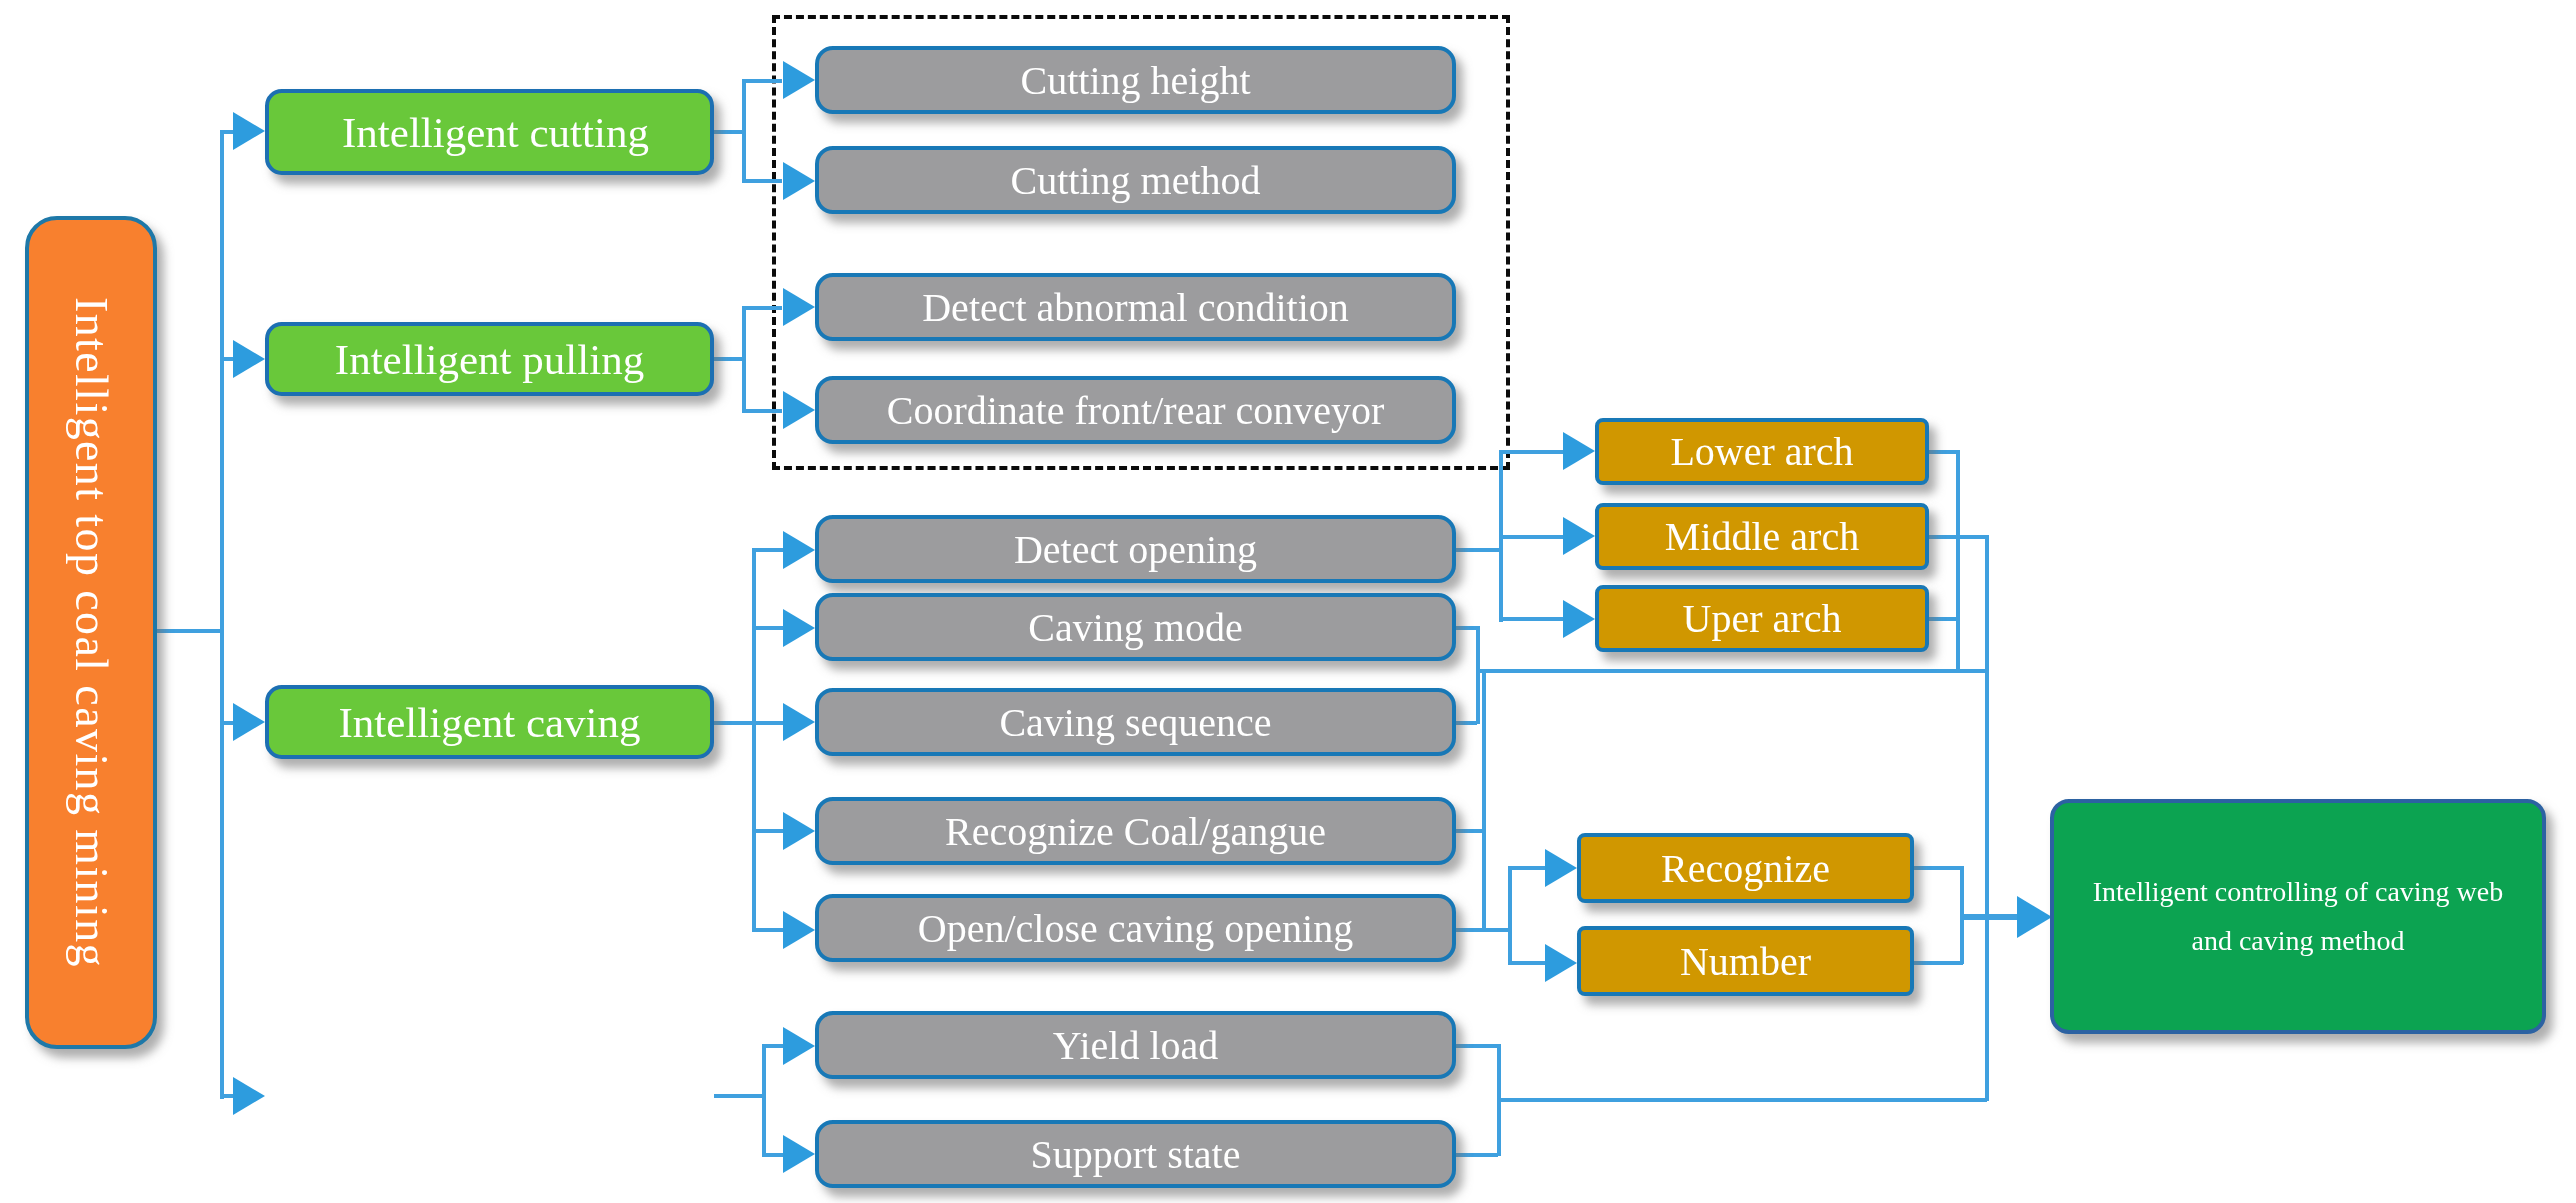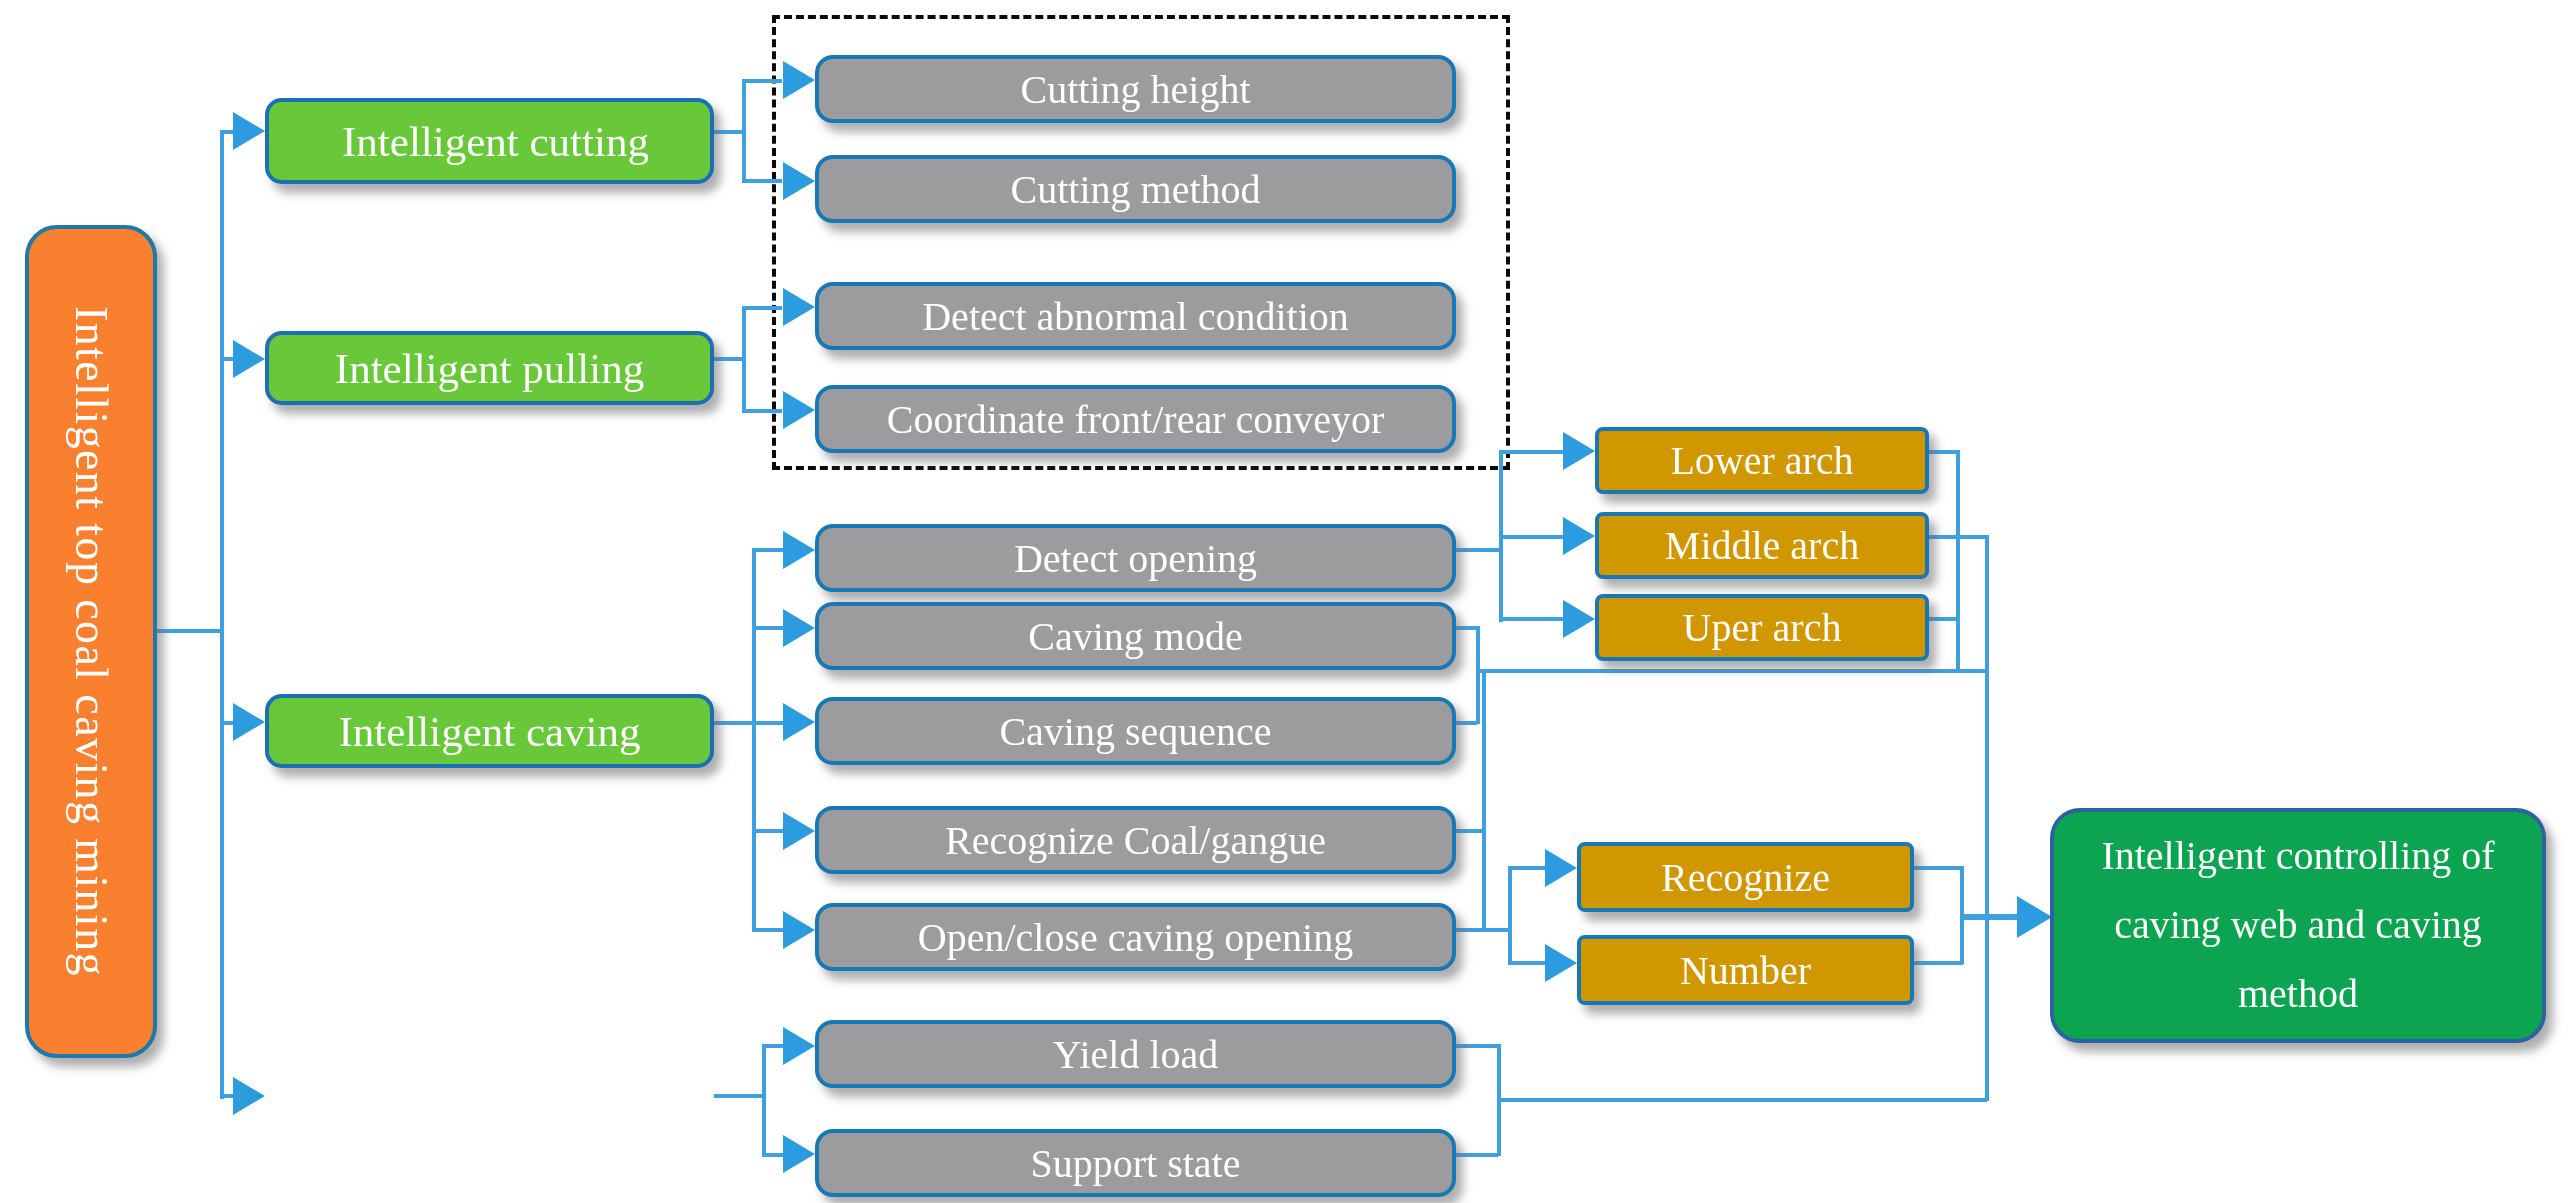--- a/index.html
+++ b/index.html
@@ -10,43 +10,42 @@
     font-family:"Liberation Serif","DejaVu Serif",serif;
     overflow:hidden;
   }
   .node{
     position:absolute;
     box-sizing:border-box;
     display:flex;align-items:center;justify-content:center;
     text-align:center;
     color:#ffffff;
     box-shadow:7px 8.4px 9.7px rgba(110,110,110,.55);
-    margin-top:9px;
   }
   .root{
     background:#F8802E;border:4.9px solid #1E78A8;border-radius:32px;
     font-size:46px;
     writing-mode:vertical-rl;
     letter-spacing:1.4px;
   }
   .branch{
     background:#69C83A;border:4.9px solid #1C6FB2;border-radius:16.7px;
     font-size:43px;
   }
   .item{
     background:#9C9C9E;border:4.2px solid #1878B6;border-radius:18px;
     font-size:40px;
   }
   .sub{
     background:#D09700;border:4.2px solid #1878B6;border-radius:8px;
     font-size:40px;
   }
   .result{
-    background:#0CA351;border:4.9px solid #2C62A2;border-radius:30px;
-    font-size:40px;line-height:1.72;
+    background:#0CA351;border:4.9px solid #2C62A2;border-radius:19px;
+    font-size:28px;line-height:1.72;
     padding:7px 21px;
   }
   .dashed-frame{
     position:absolute;
     border:4.2px dashed #0b0b0b;
     background:transparent;
     z-index:1;
   }
   .wire{position:absolute;background:#3FA0DF;z-index:2;}
   .wire.h{height:3.5px;}

